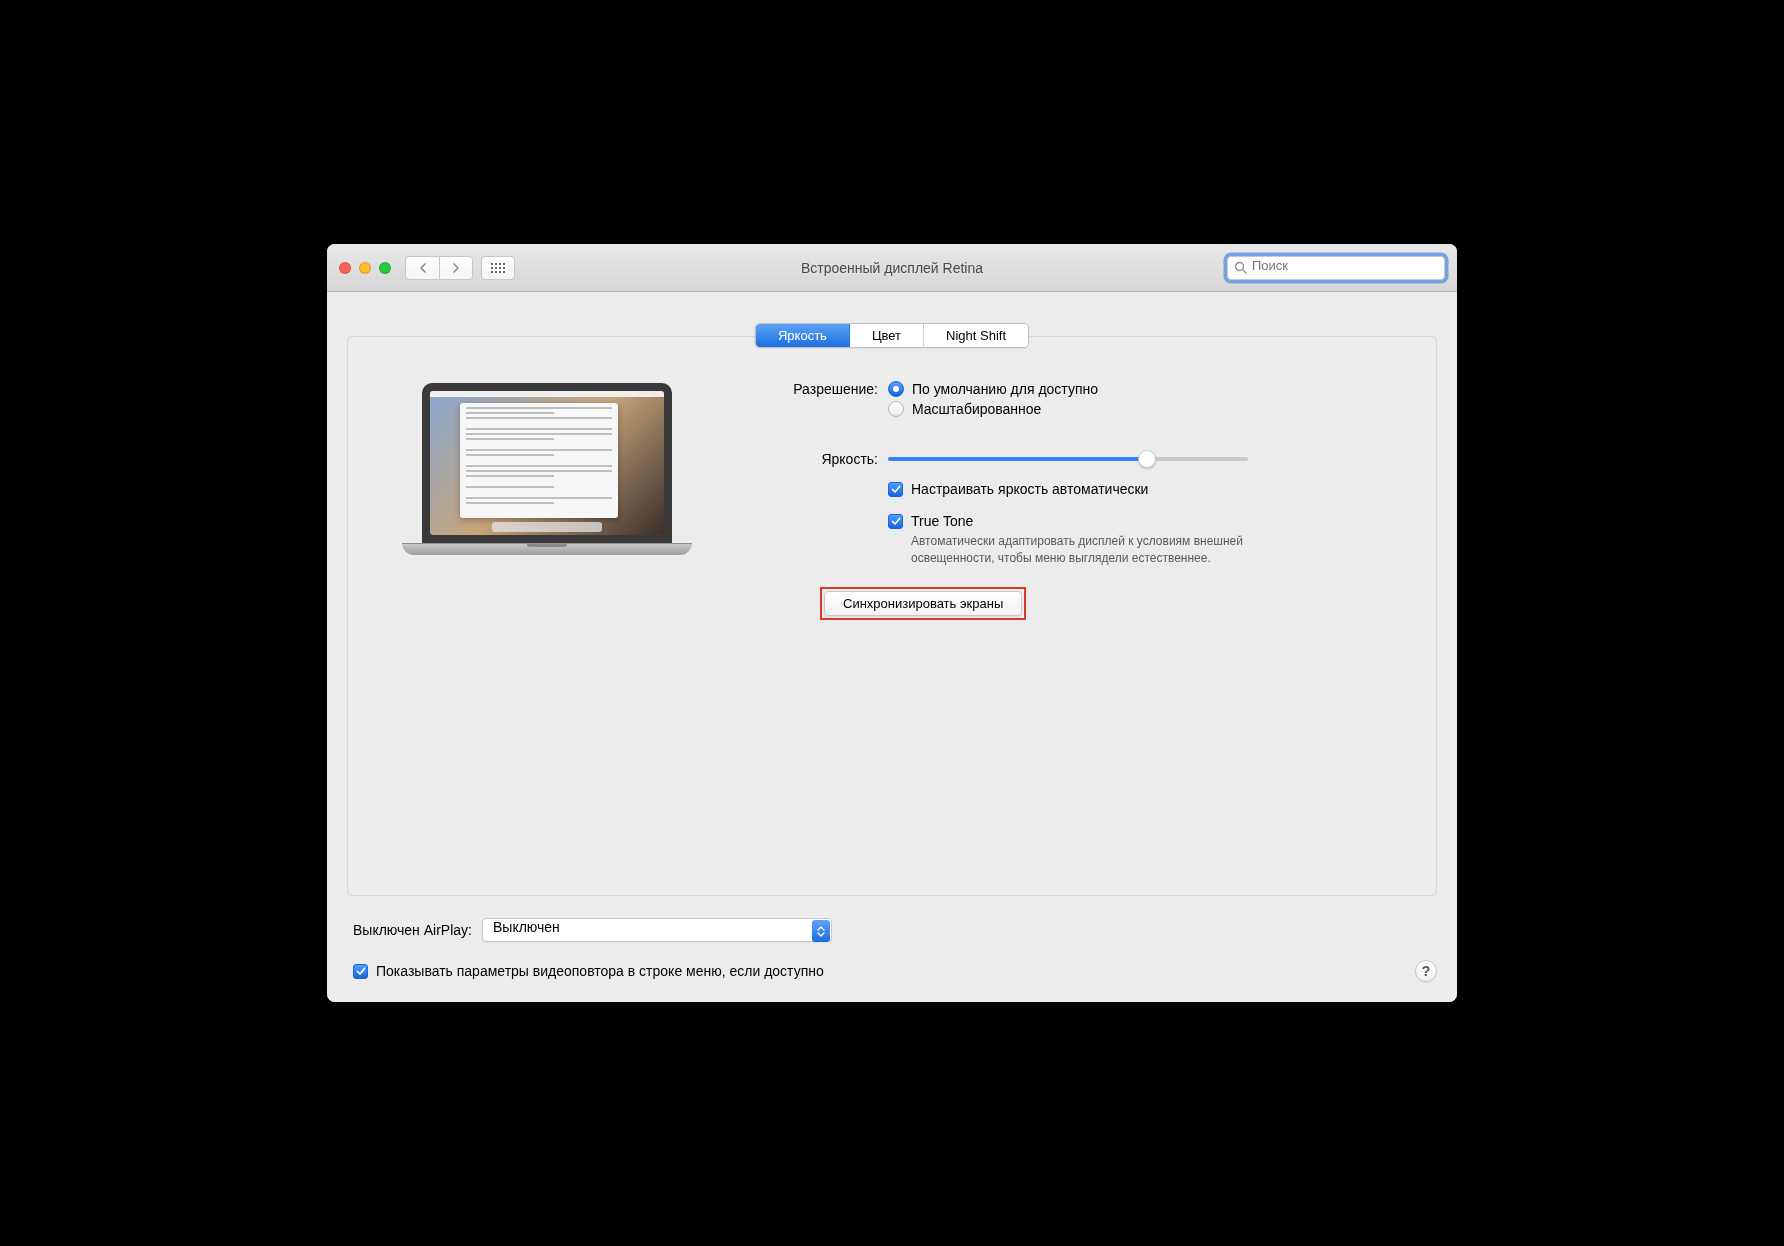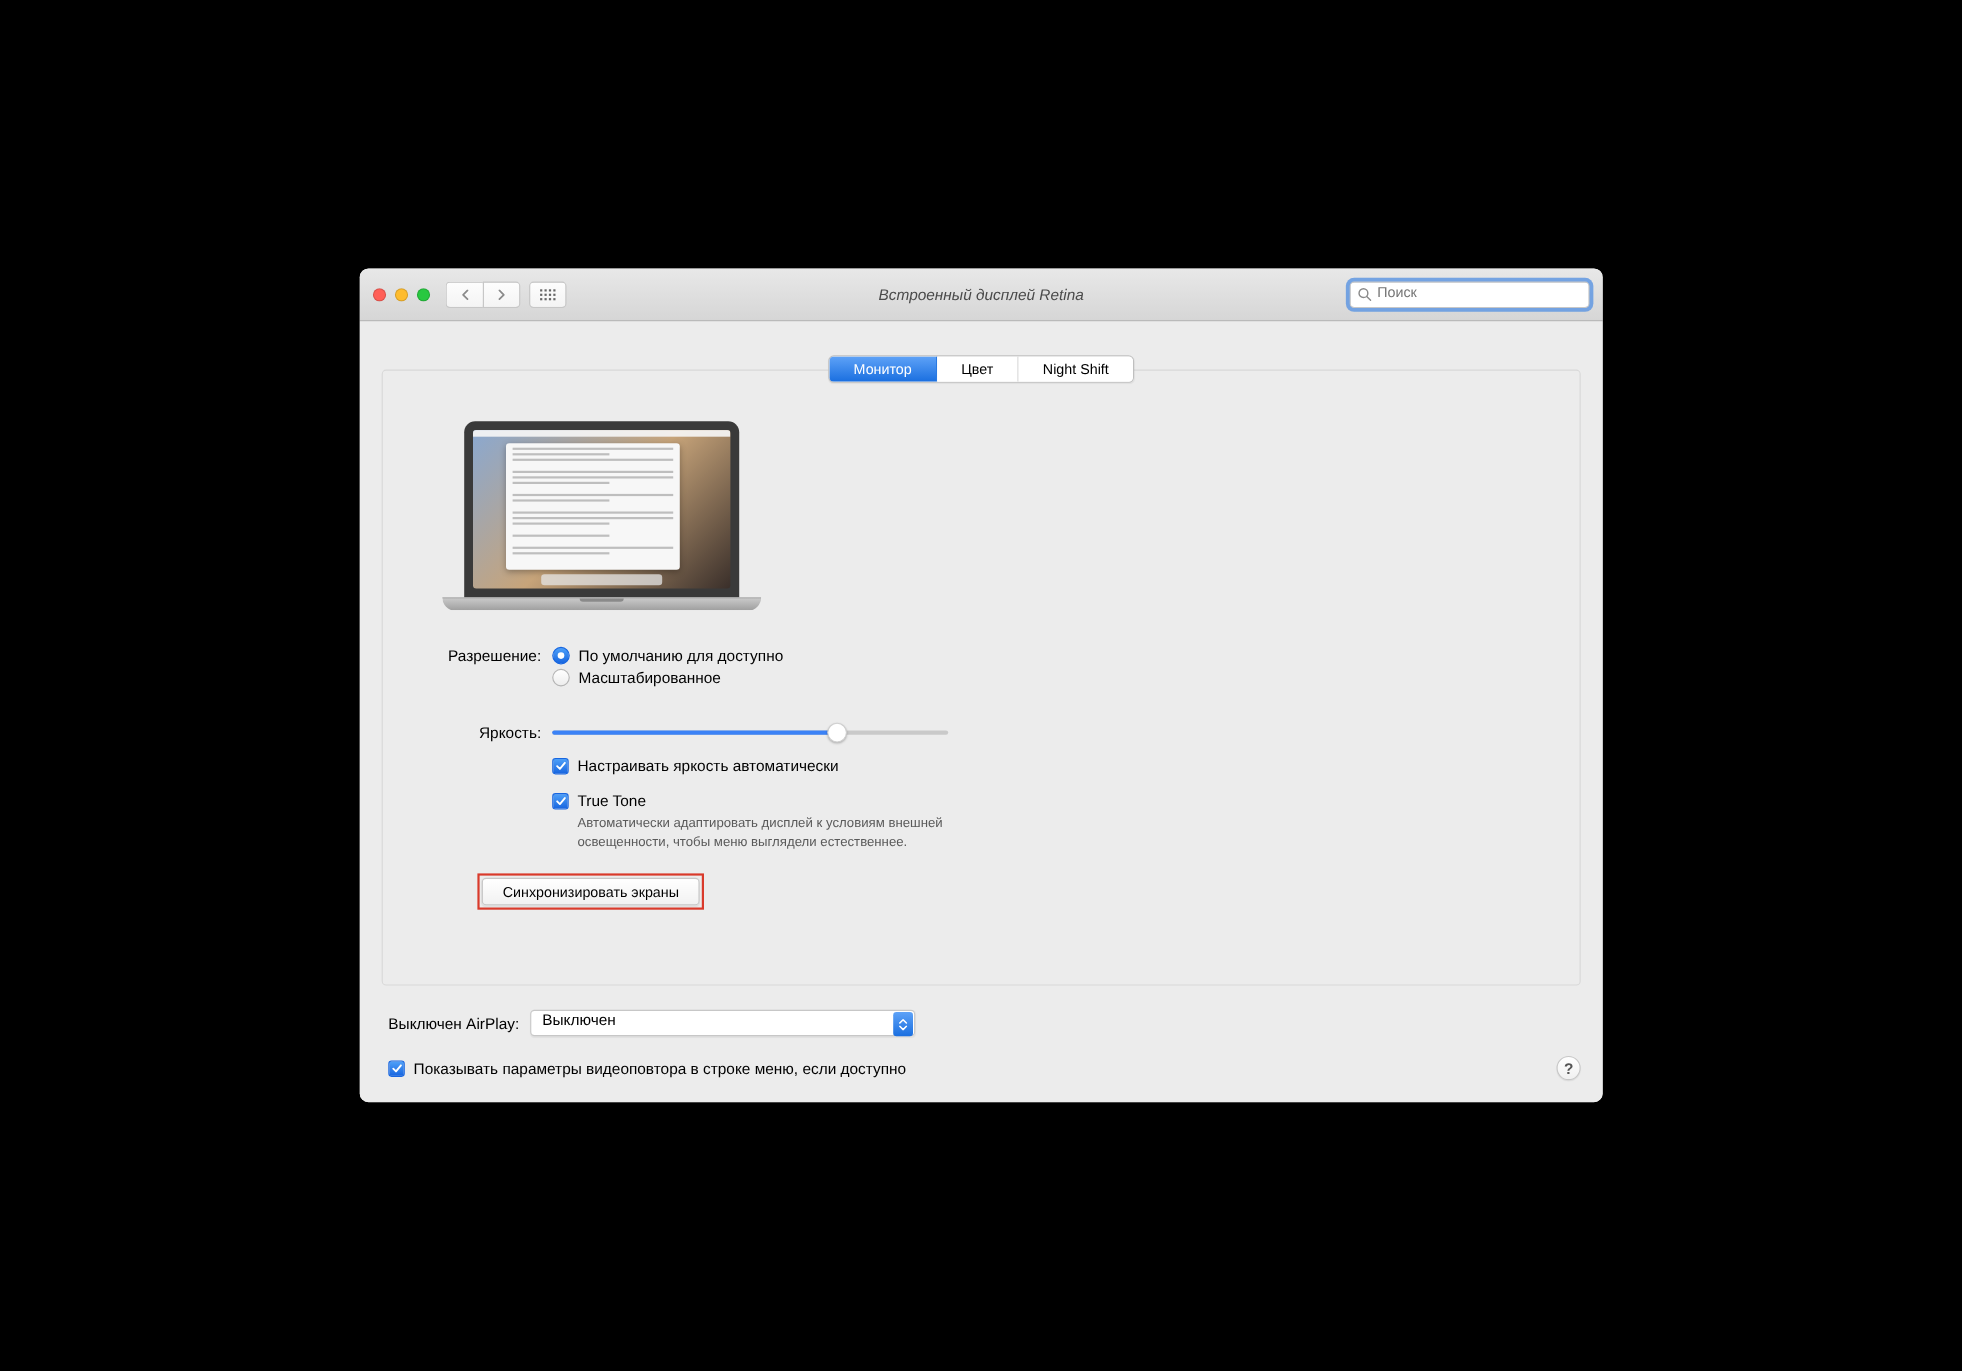--- a/index.html
+++ b/index.html
@@ -50,21 +50,21 @@
     background: linear-gradient(#fdfdfd,#f4f4f4);
     border: 1px solid #c7c7c7; border-radius: 4px;
     display: flex; align-items: center; justify-content: center;
   }
   .grid-dots {
     display: grid; grid-template-columns: repeat(4, 2px); grid-template-rows: repeat(3, 2px); gap: 2px;
   }
   .grid-dots span { width: 2px; height: 2px; background: #666; }
   .window-title {
     position: absolute; left: 0; right: 0; text-align: center;
-    font-size: 14px; font-weight: 500; color: #4a4a4a; pointer-events: none; font-style: italic;
+    font-size: 14px; font-weight: 500; color: #4a4a4a; pointer-events: none;
   }
   .search-wrap { margin-left: auto; position: relative; }
   .search-input {
     width: 218px; height: 24px;
     border: 1px solid #c7c7c7; border-radius: 4px;
     background: #fff; padding: 0 6px 4px 24px; font-size: 13px;
     outline: none;
     box-shadow: 0 0 0 3.5px rgba(96,152,226,0.85);
   }
   .search-icon-pos { position:absolute; left:7px; top:5px; color:#8a8a8a; pointer-events:none; }
@@ -88,21 +88,21 @@
   }
   .seg-item {
     padding: 4px 22px; font-size: 13px; border-right: 1px solid #cfcfcf;
     background: #fff;
   }
   .seg-item:last-child { border-right: none; }
   .seg-item.active {
     background: linear-gradient(#5ea2f7,#1a6fe0); color: #fff; border-right-color:#1a6fe0;
   }
 
-  .columns { display: flex; gap: 25px; flex-direction: column; }
+  .columns { display: flex; gap: 36px; }
   .left-col { width: 350px; display:flex; align-items:flex-start; justify-content:center; padding-top:10px;}
   .right-col { flex: 1; padding-top: 6px; }
 
   
   .laptop { width: 290px; }
   .laptop-screen {
     width: 250px; height: 160px; margin: 0 auto;
     background: #3a3a3a; border-radius: 10px 10px 0 0;
     padding: 8px; position: relative;
   }
@@ -246,21 +246,21 @@
           </svg>
       </span>
       <input class="search-input" type="text" placeholder="Поиск" style="">
     </div>
   </div>
 
   <div class="content-pane">
     <div class="main-box">
 
       <div class="seg-control">
-        <div class="seg-item active">Монитор</div>
+        <div class="seg-item active">Яркость</div>
         <div class="seg-item">Цвет</div>
         <div class="seg-item">Night Shift</div>
       </div>
 
       <div class="columns">
         <div class="left-col">
           <div class="laptop">
             <div class="laptop-screen">
               <div class="laptop-display">
                 <div class="laptop-menubar"></div>

